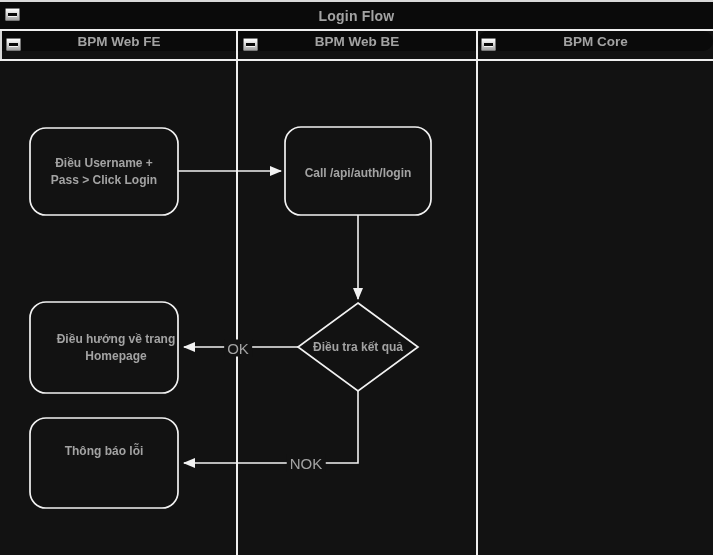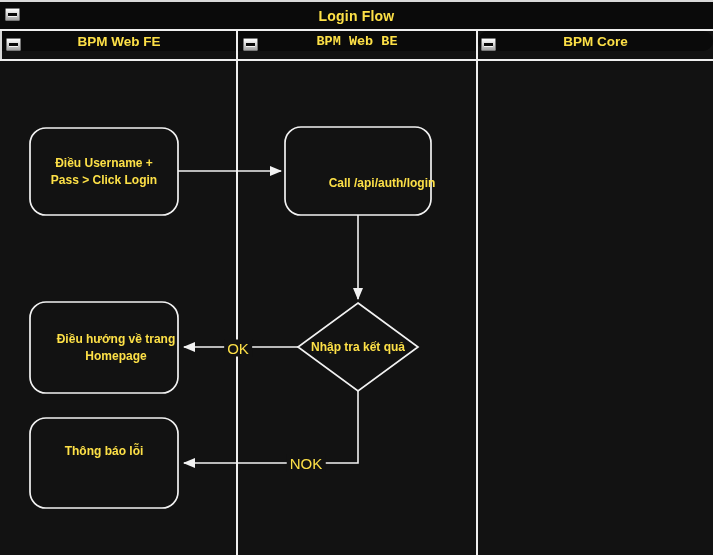--- a/index.html
+++ b/index.html
@@ -1,41 +1,41 @@
 <!DOCTYPE html>
 <html><head>
 <meta charset="utf-8">
 <style>
   html,body{margin:0;padding:0;background:#1a1a1a;}
   *{box-sizing:border-box;}
   .canvas{
     position:relative;width:713px;height:555px;overflow:hidden;
     background:#121212;
     font-family:"Liberation Sans","DejaVu Sans",sans-serif;
-    color:#fde047;
+    color:#a3a3a3;
   }
   
   .hline{position:absolute;left:0;width:713px;height:2px;background:#d9d9d9;}
   .top-line{top:0;}
   .title-sep{top:29px;background:#efefef;}
   .header-sep{top:59px;background:#efefef;}
   .left-strip{position:absolute;left:0;top:0;width:2px;height:61px;background:#d9d9d9;}
   .vdiv{position:absolute;top:31px;width:2px;height:524px;background:#efefef;z-index:1;}
   .vdiv-1{left:236px;}
   .vdiv-2{left:476px;}
 
   
   .titlebar{position:absolute;left:0;top:2px;width:713px;height:27px;background:#0a0a0a;
     display:flex;align-items:center;justify-content:center;z-index:2;}
   .title-text{font-weight:bold;font-size:14px;letter-spacing:.2px;}
   .lane-header{position:absolute;top:31px;height:20px;background:#0a0a0a;
     display:flex;align-items:center;justify-content:center;z-index:2;}
   .lane-header .label{font-weight:bold;font-size:13.5px;}
   .lh-1{left:2px;width:234px;}
-  .lh-2{left:238px;width:238px;font-family:Liberation Mono, monospace;}
+  .lh-2{left:238px;width:238px;}
   .lh-3{left:478px;width:235px;border-radius:11px;}
 
   
   .collapse{
     position:absolute;width:15px;height:13px;
     background:linear-gradient(180deg,#ffffff 0%,#d6d6d6 50%,#a3a3a3 100%);
     border:1px solid #777;border-radius:1px;z-index:3;
   }
   .collapse::before{
     content:"";position:absolute;left:2px;right:2px;top:4px;height:3px;
@@ -48,21 +48,21 @@
 
   
   svg.flow{position:absolute;left:0;top:0;z-index:3;}
 
   
   .node-label{
     position:absolute;display:flex;flex-direction:column;align-items:center;justify-content:center;
     text-align:center;font-weight:bold;font-size:12px;line-height:1.4;z-index:4;
   }
   .nl-1{left:30px;top:128px;width:148px;height:87px;}
-  .nl-2{left:285px;top:127px;width:146px;height:112px;margin-left:24px;}
+  .nl-2{left:285px;top:117px;width:146px;height:112px;}
   .nl-3{left:298px;top:303px;width:120px;height:88px;}
   .nl-4{left:30px;top:302px;width:172px;height:91px;}
   .nl-5{left:30px;top:418px;width:148px;height:66px;}
 
   
   .edge-label{
     position:absolute;transform:translate(-50%,-50%);
     background:#121212;padding:0 3px;font-size:15px;font-weight:normal;z-index:5;
   }
   .el-ok{left:238px;top:348px;text-align:center;}
@@ -119,21 +119,21 @@
   </svg>
 
   <div class="node-label nl-1">
     <span>Điều Username +</span>
     <span>Pass &gt; Click Login</span>
   </div>
   <div class="node-label nl-2">
     <span>Call /api/auth/login</span>
   </div>
   <div class="node-label nl-3">
-    <span>Nhập tra kết quả</span>
+    <span>Điều tra kết quả</span>
   </div>
   <div class="node-label nl-4">
     <span>Điều hướng về trang</span>
     <span>Homepage</span>
   </div>
   <div class="node-label nl-5">
     <span>Thông báo lỗi</span>
   </div>
 
   <div class="edge-label el-ok">OK</div>

